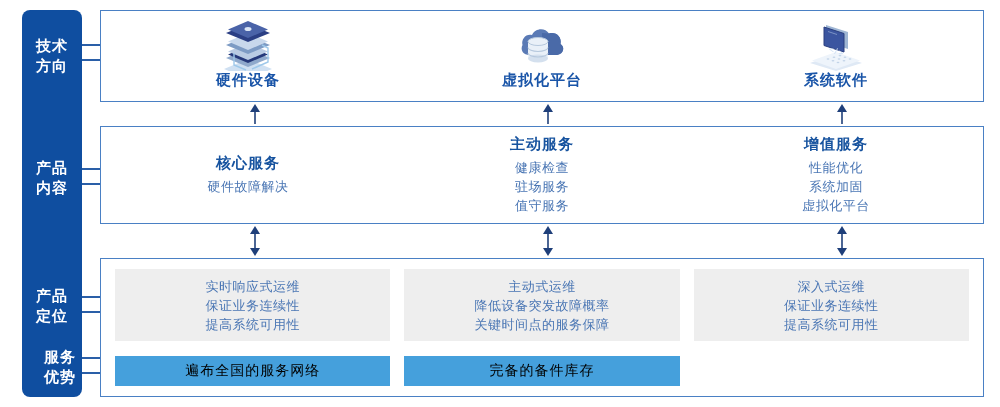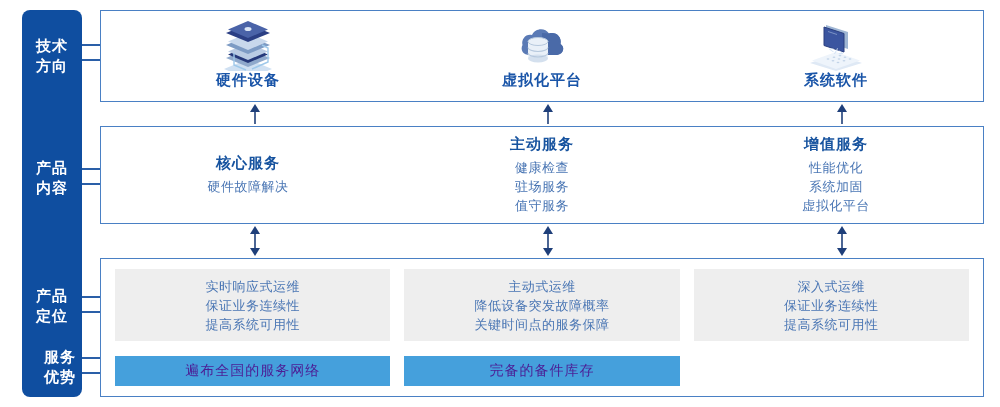--- a/index.html
+++ b/index.html
@@ -116,21 +116,21 @@
     line-height: 19px;
     letter-spacing: .5px;
   }
   .blue-bar {
     margin-top: 7px;
     height: 30px;
     background: #45a0dc;
     display: flex;
     align-items: center;
     justify-content: center;
-    color: #4c1d95;
+    color: #000000;
     font-size: 14px;
     letter-spacing: 1px;
   }
 
   
   .arrow { position: absolute; }
 </style>
 </head>
 <body>
 

